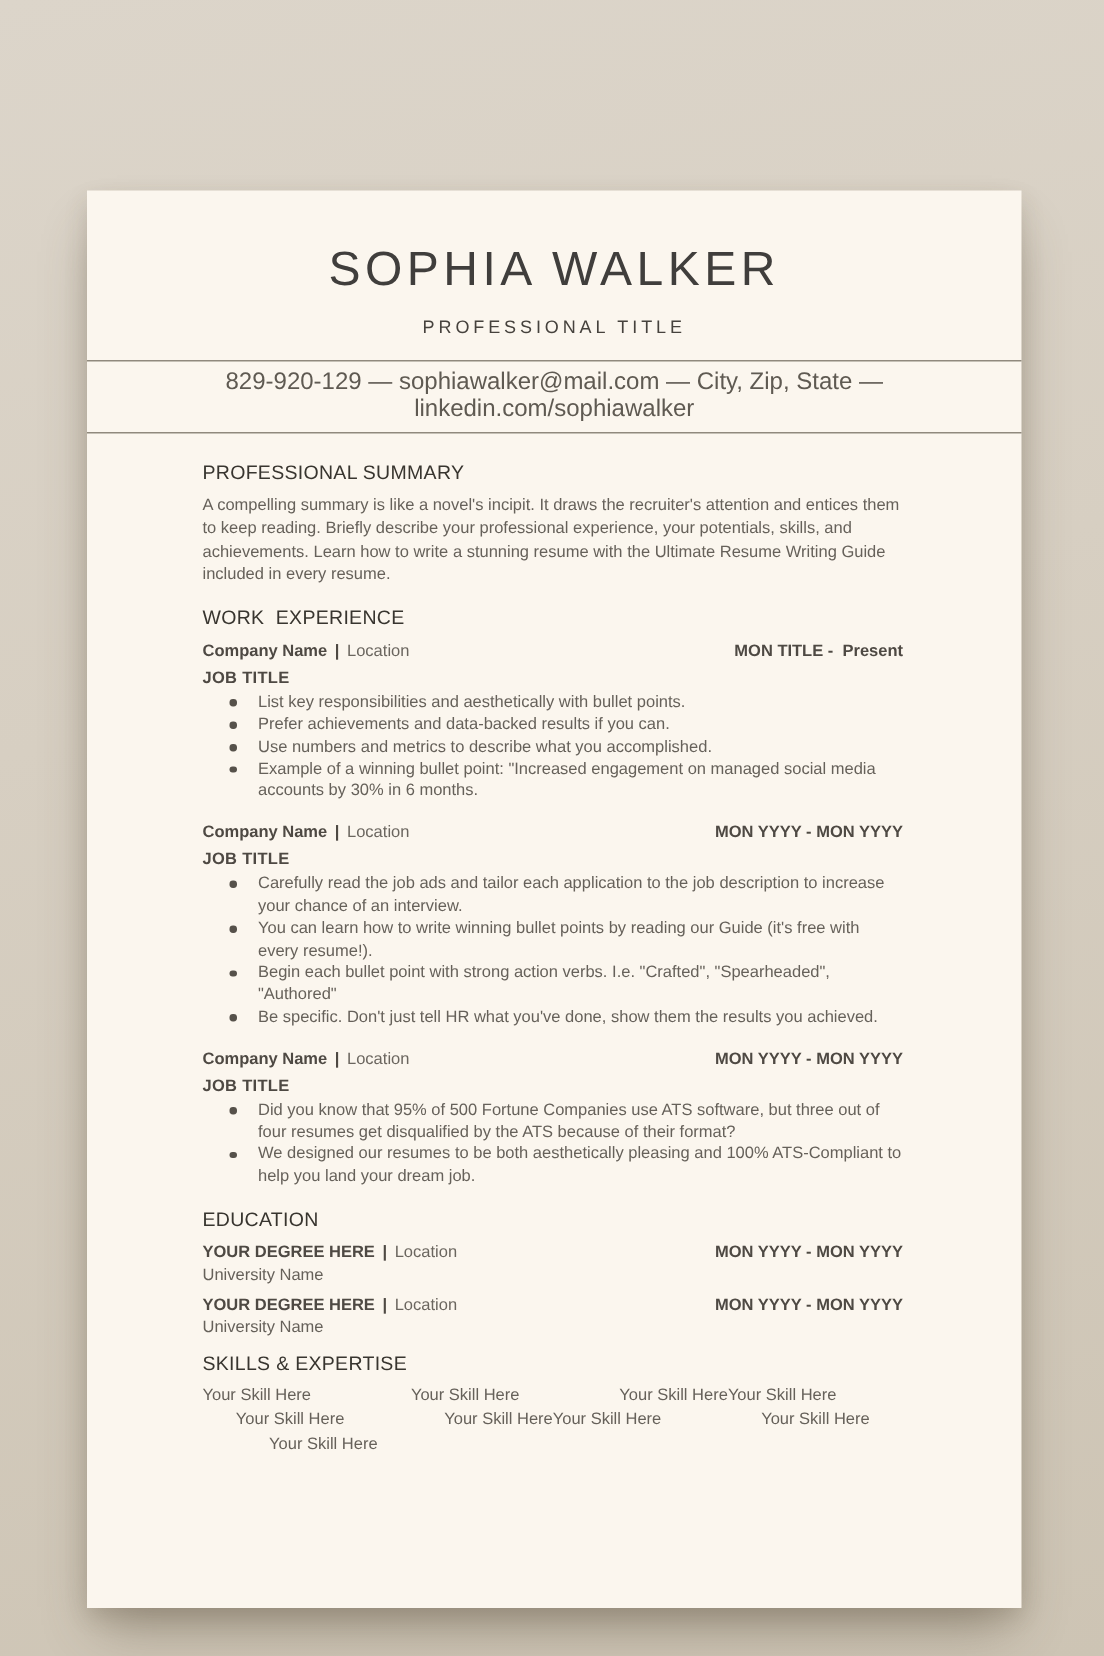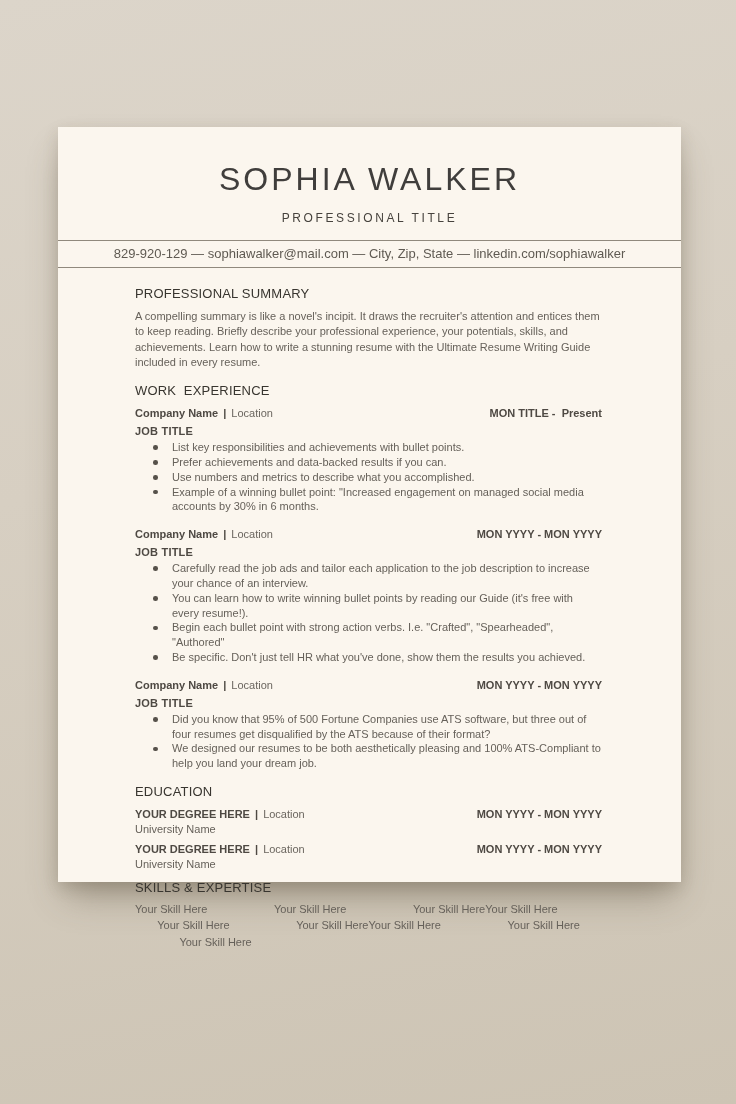--- a/index.html
+++ b/index.html
@@ -11,21 +11,21 @@
   }
   body {
     background: linear-gradient(168deg, #dcd5ca 0%, #d7cfc2 40%, #cdc4b4 100%);
     font-family: "Liberation Sans", sans-serif;
   }
   .paper {
     position: absolute;
     left: 58px;
     top: 127px;
     width: 623px;
-    height: 755px;
+    height: 945px;
     background: #fbf6ee;
     box-shadow: 0 20px 34px -8px rgba(86, 75, 57, 0.45), 0 6px 14px rgba(86, 75, 57, 0.18);
   }
   
   .name {
     margin: 34px 0 0 0;
     text-align: center;
     font-size: 32px;
     font-weight: 400;
     letter-spacing: 3px;
@@ -38,21 +38,21 @@
     font-weight: 400;
     letter-spacing: 2.6px;
     color: #46423d;
   }
   .contact-bar {
     margin-top: 15px;
     border-top: 1px solid #90897d;
     border-bottom: 1px solid #90897d;
     padding: 5px 0 6px 0;
     text-align: center;
-    font-size: 13px;
+    font-size: 16px;
     color: #5f5a52;
   }
   
   .content {
     padding: 18px 79px 0 77px;
     color: #66615a;
   }
   .sec-title {
     margin: 0 0 8px 0;
     font-size: 13px;
@@ -145,21 +145,21 @@
 
     <h2 class="sec-title">WORK  EXPERIENCE</h2>
 
     <div class="entry">
       <div class="line1">
         <span><span class="co">Company Name</span> <span class="sep">|</span> <span class="loc">Location</span></span>
         <span class="dates">MON TITLE -  Present</span>
       </div>
       <div class="job">JOB TITLE</div>
       <ul class="bullets">
-        <li>List key responsibilities and achievements with bullet points.</li>
+        <li>List key responsibilities and aesthetically with bullet points.</li>
         <li>Prefer achievements and data-backed results if you can.</li>
         <li>Use numbers and metrics to describe what you accomplished.</li>
         <li>Example of a winning bullet point: "Increased engagement on managed social media accounts by 30% in 6 months.</li>
       </ul>
     </div>
 
     <div class="entry">
       <div class="line1">
         <span><span class="co">Company Name</span> <span class="sep">|</span> <span class="loc">Location</span></span>
         <span class="dates">MON YYYY - MON YYYY</span>

